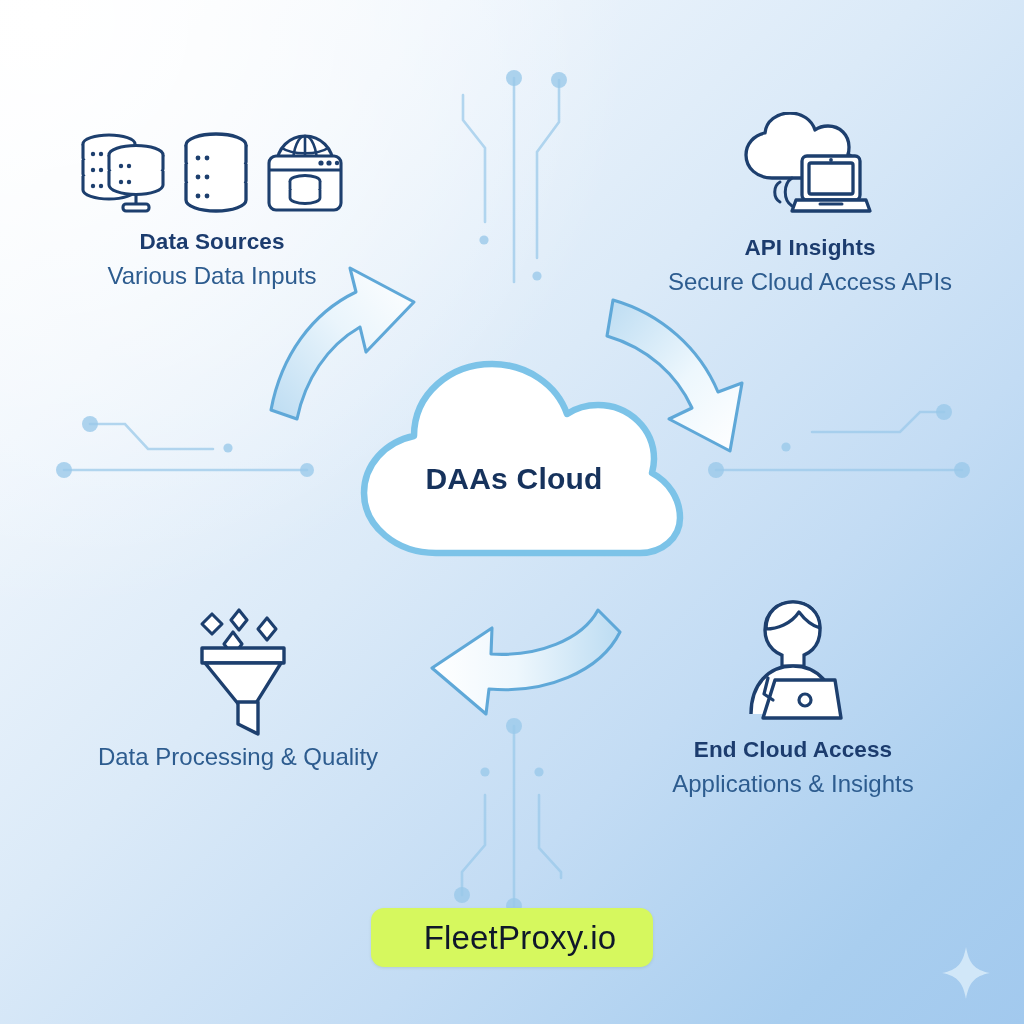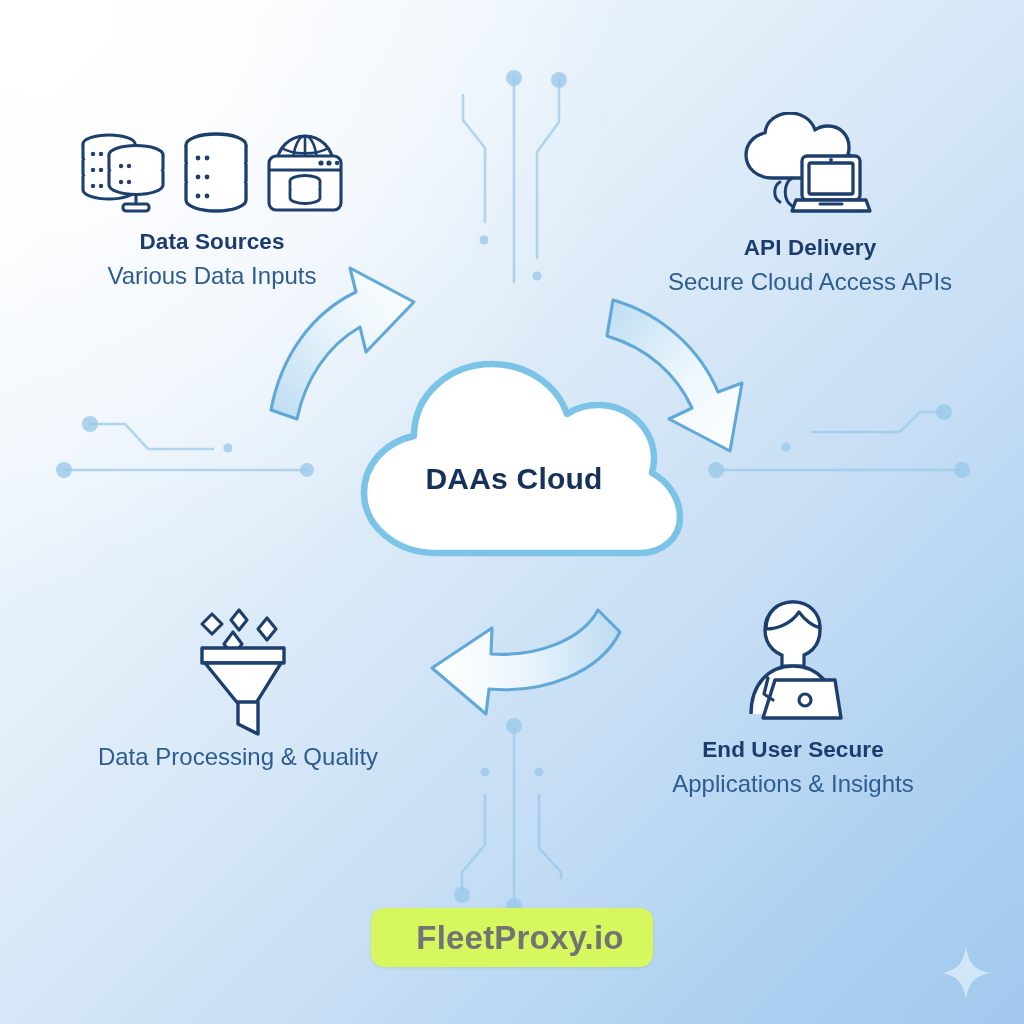--- a/index.html
+++ b/index.html
@@ -48,21 +48,21 @@
   #arrows{position:absolute;inset:0;width:1024px;height:1024px;pointer-events:none;}
 
   
   #brand-badge{
     position:absolute;left:371px;top:908px;width:282px;height:59px;
     background:#d6f85e;border-radius:13px;
     display:flex;align-items:center;justify-content:center;
     box-shadow:0 1px 3px rgba(60,90,40,.13);
   }
   #brand-text{
-    font-size:33px;font-weight:bold;color:#737373;letter-spacing:.2px;margin-left:16px;
+    font-size:33px;font-weight:normal;color:#0f172a;letter-spacing:.2px;margin-left:16px;
   }
 </style>
 </head>
 <body>
 
 <div id="stage">
 
   <svg id="bg-decor" viewBox="0 0 1024 1024" xmlns="http://www.w3.org/2000/svg">
     <g stroke="#9ac9ea" stroke-width="2.6" fill="none" opacity=".72" stroke-linecap="round">
 
@@ -258,21 +258,21 @@
         </g>
         <g fill="#ffffff" stroke="#1d3f6e" stroke-width="3.3" stroke-linejoin="round">
           <rect x="62" y="44" width="58" height="44" rx="5"></rect>
           <rect x="69" y="51" width="44" height="31" rx="2"></rect>
           <path d="M56 88 h70 l4 11 h-78 Z"></path>
         </g>
         <circle cx="91" cy="48" r="1.9" fill="#1d3f6e"></circle>
         <path d="M80 92 h22" stroke="#1d3f6e" stroke-width="3" stroke-linecap="round" fill="none"></path>
       </svg>
     </div>
-    <div class="q-title">API Delivery</div>
+    <div class="q-title">API Insights</div>
     <div class="q-sub">Secure Cloud Access APIs</div>
   </div>
 
   <div class="quad" id="quad-integration">
     <div class="icons">
       <svg width="128" height="128" viewBox="0 0 128 128">
         <g fill="#ffffff" stroke="#1d3f6e" stroke-width="3.1" stroke-linejoin="round">
           <path d="M38 6 L48 16 L38 26 L28 16 Z"></path>
           <path d="M65 2 L73 12 L65 22 L57 12 Z"></path>
           <path d="M93 10 L102 21 L93 32 L84 21 Z"></path>
@@ -299,21 +299,21 @@
                  C 91 16, 79 6, 64 6 C 49 6, 37 16, 37 33 Z" fill="#ffffff" stroke="#1d3f6e" stroke-width="3.2" stroke-linejoin="round"></path>
         <path d="M53 58 v12 h22 v-12" fill="#ffffff" stroke="#1d3f6e" stroke-width="3.2" stroke-linejoin="round"></path>
         <path d="M22 118 C 22 88, 40 70, 64 70 C 88 70, 106 88, 106 118" fill="#ffffff" stroke="#1d3f6e" stroke-width="3.4" stroke-linejoin="round"></path>
         <g fill="#ffffff" stroke="#1d3f6e" stroke-width="3.4" stroke-linejoin="round">
           <path d="M46 84 h60 l6 38 h-78 Z"></path>
         </g>
         <circle cx="76" cy="104" r="6" fill="#ffffff" stroke="#1d3f6e" stroke-width="3.2"></circle>
         <path d="M39 82 l-4 16 l9 6" fill="none" stroke="#1d3f6e" stroke-width="3.2" stroke-linecap="round" stroke-linejoin="round"></path>
       </svg>
     </div>
-    <div class="q-title">End User Secure</div>
+    <div class="q-title">End Cloud Access</div>
     <div class="q-sub">Applications &amp; Insights</div>
   </div>
 
   <svg style="position:absolute;left:940px;top:945px;" width="52" height="56" viewBox="0 0 52 56">
     <path d="M26 2 C 29 18, 34 25, 50 28 C 34 31, 29 38, 26 54 C 23 38, 18 31, 2 28 C 18 25, 23 18, 26 2 Z" fill="#d5e9f8" opacity=".92"></path>
   </svg>
 
   <div id="brand-badge">
     <span id="brand-text">FleetProxy.io</span>
   </div>

